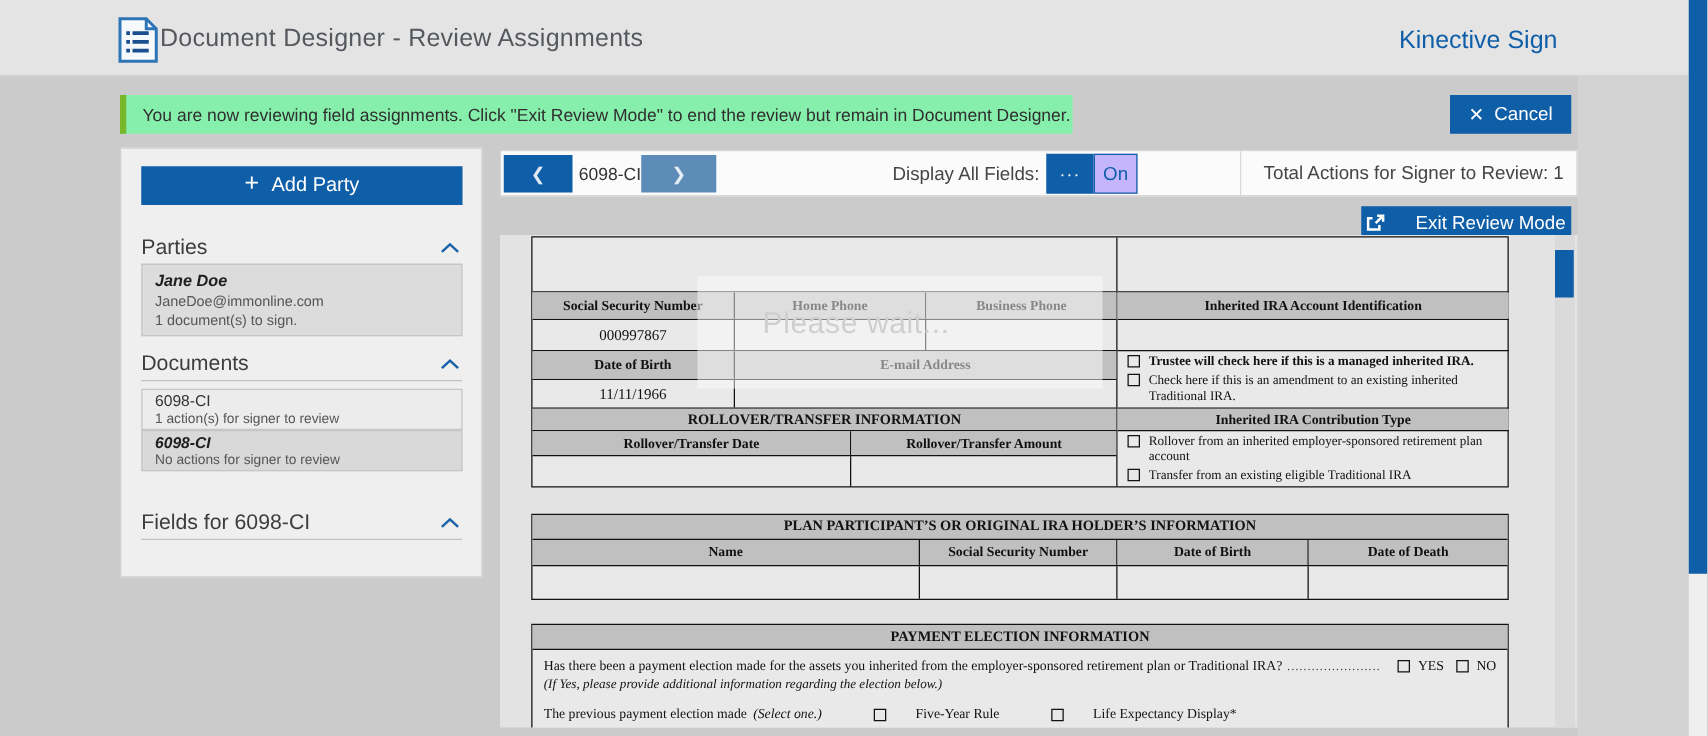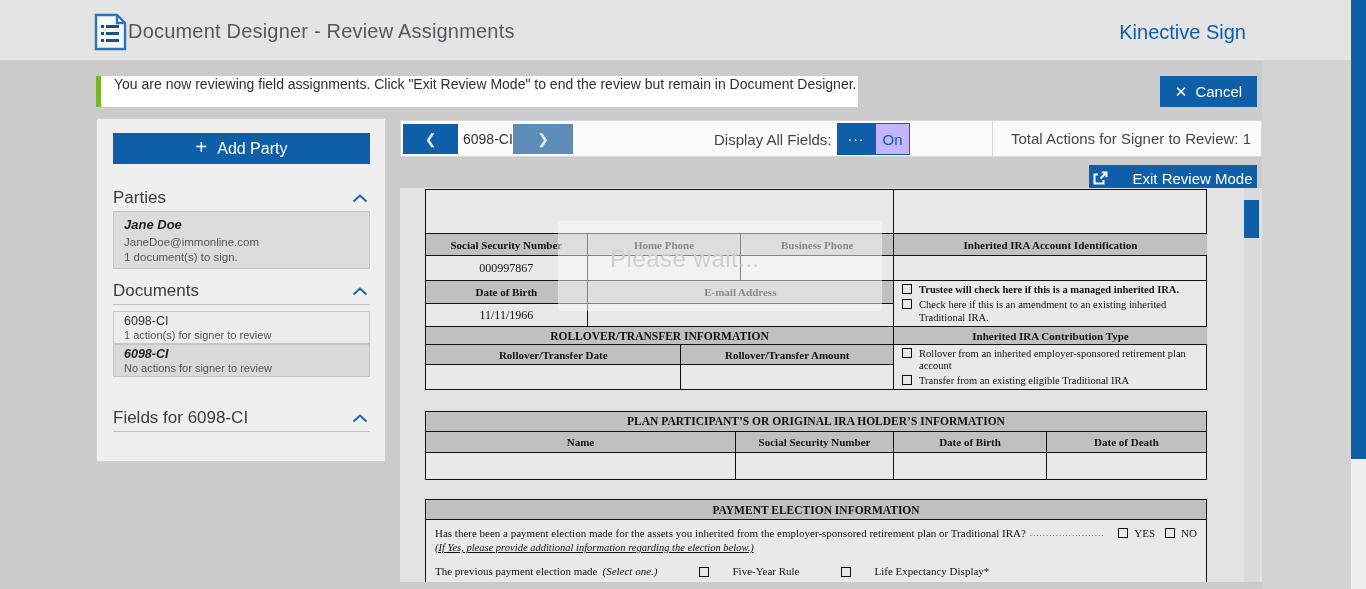--- a/index.html
+++ b/index.html
@@ -12,21 +12,21 @@
   .doc-icon { position:absolute; left:93px; top:13px; }
   .app-title { position:absolute; left:128px; top:20px; font-size:20px; color:#55595e; letter-spacing:.2px; }
   .brand { position:absolute; right:105px; top:21px; font-size:20px; color:var(--accent-blue,#0f5ea8); cursor:pointer; }
 
   
   .right-gutter { position:absolute; left:1262px; top:61px; width:89px; height:528px; background:#d3d3d3; }
   .right-strip-track { position:absolute; left:1351px; top:0; width:15px; height:589px; background:#efefef; }
   .right-strip-thumb { position:absolute; left:0; top:0; width:15px; height:459px; background:var(--accent-blue,#0f5ea8); }
 
   
-  .notif { position:absolute; left:96px; top:76px; width:762px; height:31px; background:#ffffff; border-left:5px solid var(--notification-green,#76b82a); display:flex; padding-left:13px; font-size:14px; color:#2f2f2f; }
+  .notif { position:absolute; left:96px; top:76px; width:762px; height:31px; background:#86efac; border-left:5px solid var(--notification-green,#76b82a); display:flex; align-items:center; padding-left:13px; font-size:14px; color:#2f2f2f; }
   .cancel-btn { position:absolute; left:1160px; top:76px; width:97px; height:31px; background:var(--accent-blue,#0f5ea8); color:#fff; border:none; font-family:inherit; font-size:15px; display:flex; align-items:center; justify-content:center; gap:8px; cursor:pointer; }
   .cancel-btn .x-glyph { font-size:15px; font-weight:300; }
 
   
   .sidebar { position:absolute; left:96px; top:118px; width:290px; height:344px; background:#efefef; border:1px solid #d0d0d0; }
   .add-party { position:absolute; left:16px; top:14px; width:257px; height:31px; background:var(--accent-blue,#0f5ea8); color:#fff; border:none; font-family:inherit; font-size:16px; cursor:pointer; display:flex; align-items:center; justify-content:center; gap:10px; }
   .add-party .plus { font-size:20px; font-weight:300; margin-top:-2px; }
   .side-head { position:absolute; left:16px; width:257px; height:27px; border-bottom:1px solid #c3c3c3; display:flex; align-items:center; justify-content:space-between; font-size:17px; color:#3d3d3d; cursor:pointer; }
   .side-head svg { margin-right:2px; }
   .card { position:absolute; left:16px; width:257px; border:1px solid #c6c6c6; padding:5px 10px 4px; cursor:pointer; }
@@ -71,21 +71,21 @@
   .chkcell { display:flex; flex-direction:column; justify-content:center; gap:2px; padding:2px 0; }
 
   .t2 { position:absolute; left:0; top:223px; width:782px; height:69px; border:1px solid #111; background:#e9e9e9; display:flex; flex-direction:column; }
   .t3 { position:absolute; left:0; top:311px; width:782px; height:150px; border:1px solid #111; background:#e9e9e9; display:flex; flex-direction:column; }
   .sect-head { height:20px; background:#c0c0c0; border-bottom:1px solid #111; display:flex; align-items:center; justify-content:center; font-weight:bold; font-size:11.5px; }
   .t3-body { padding:7px 9px; font-size:11px; }
   .q-line { display:flex; align-items:center; }
   .q-text { white-space:nowrap; }
   .q-dots { flex:1; overflow:hidden; white-space:nowrap; color:#333; margin:0 4px; letter-spacing:1px; font-size:9px; }
   .q-opt { display:flex; align-items:center; gap:6px; margin-left:10px; white-space:nowrap; }
-  .q-note { font-style:italic; font-size:10.5px; margin-top:3px;text-decoration:underline; }
+  .q-note { font-style:italic; font-size:10.5px; margin-top:3px; }
   .p-line { display:flex; align-items:center; margin-top:12px; }
   .p-line .it { font-style:italic; }
   .p-opt { display:flex; align-items:flex-end; gap:23px; margin-left:42px; white-space:nowrap; }
 
   .wait-overlay { position:absolute; left:158px; top:33px; width:324px; height:90px; background:rgba(252,252,252,0.5); }
   .wait-overlay span { position:absolute; left:52px; top:24px; font-family:"Liberation Sans", sans-serif; font-size:24px; color:#cfcfcf; letter-spacing:.5px; }
 
   .doc-track { position:absolute; left:844px; top:0; width:16px; height:394px; background:#dadada; }
   .doc-thumb { position:absolute; left:0px; top:12px; width:15px; height:38px; background:var(--accent-blue,#0f5ea8); cursor:pointer; }
 </style>

